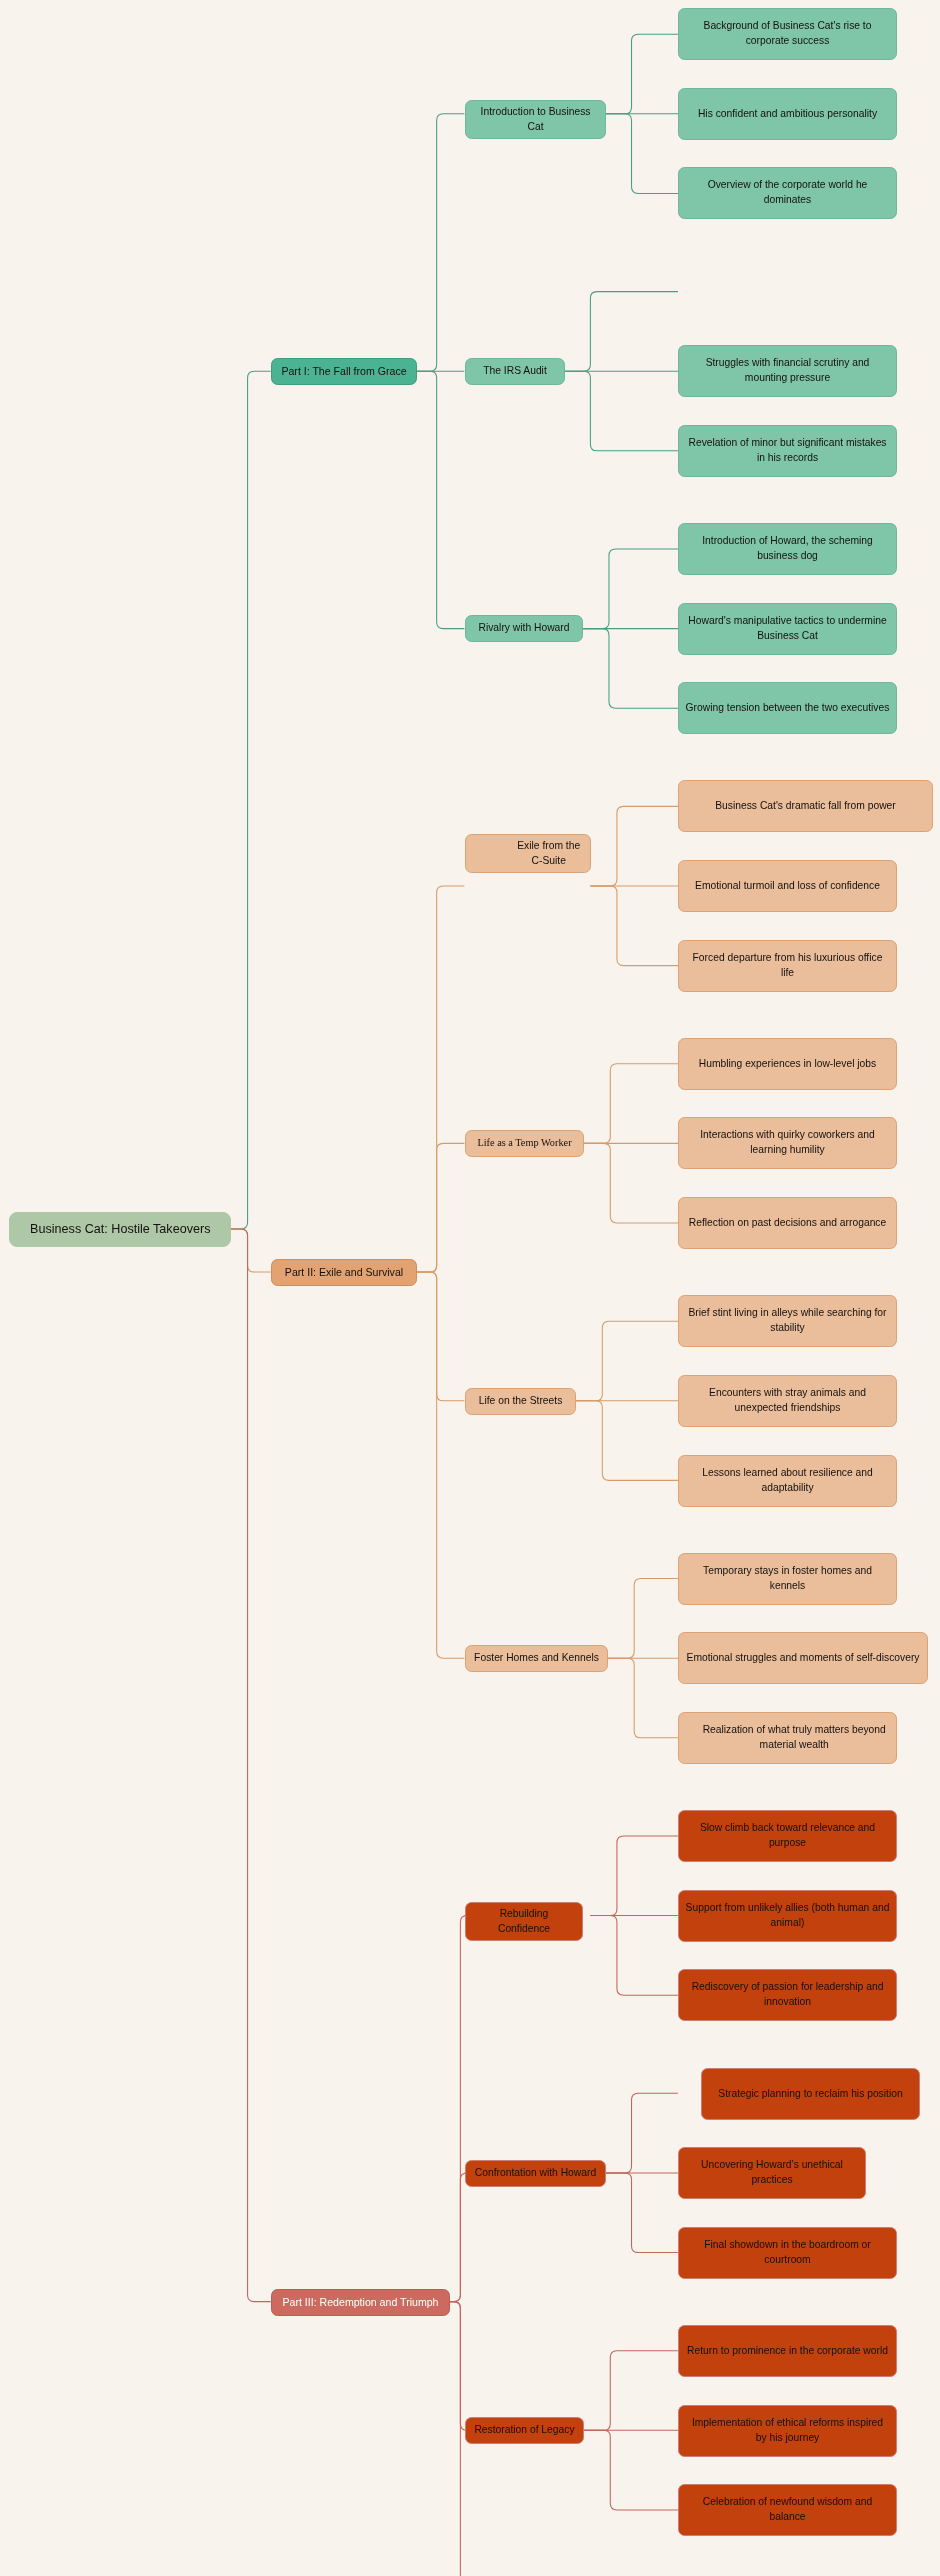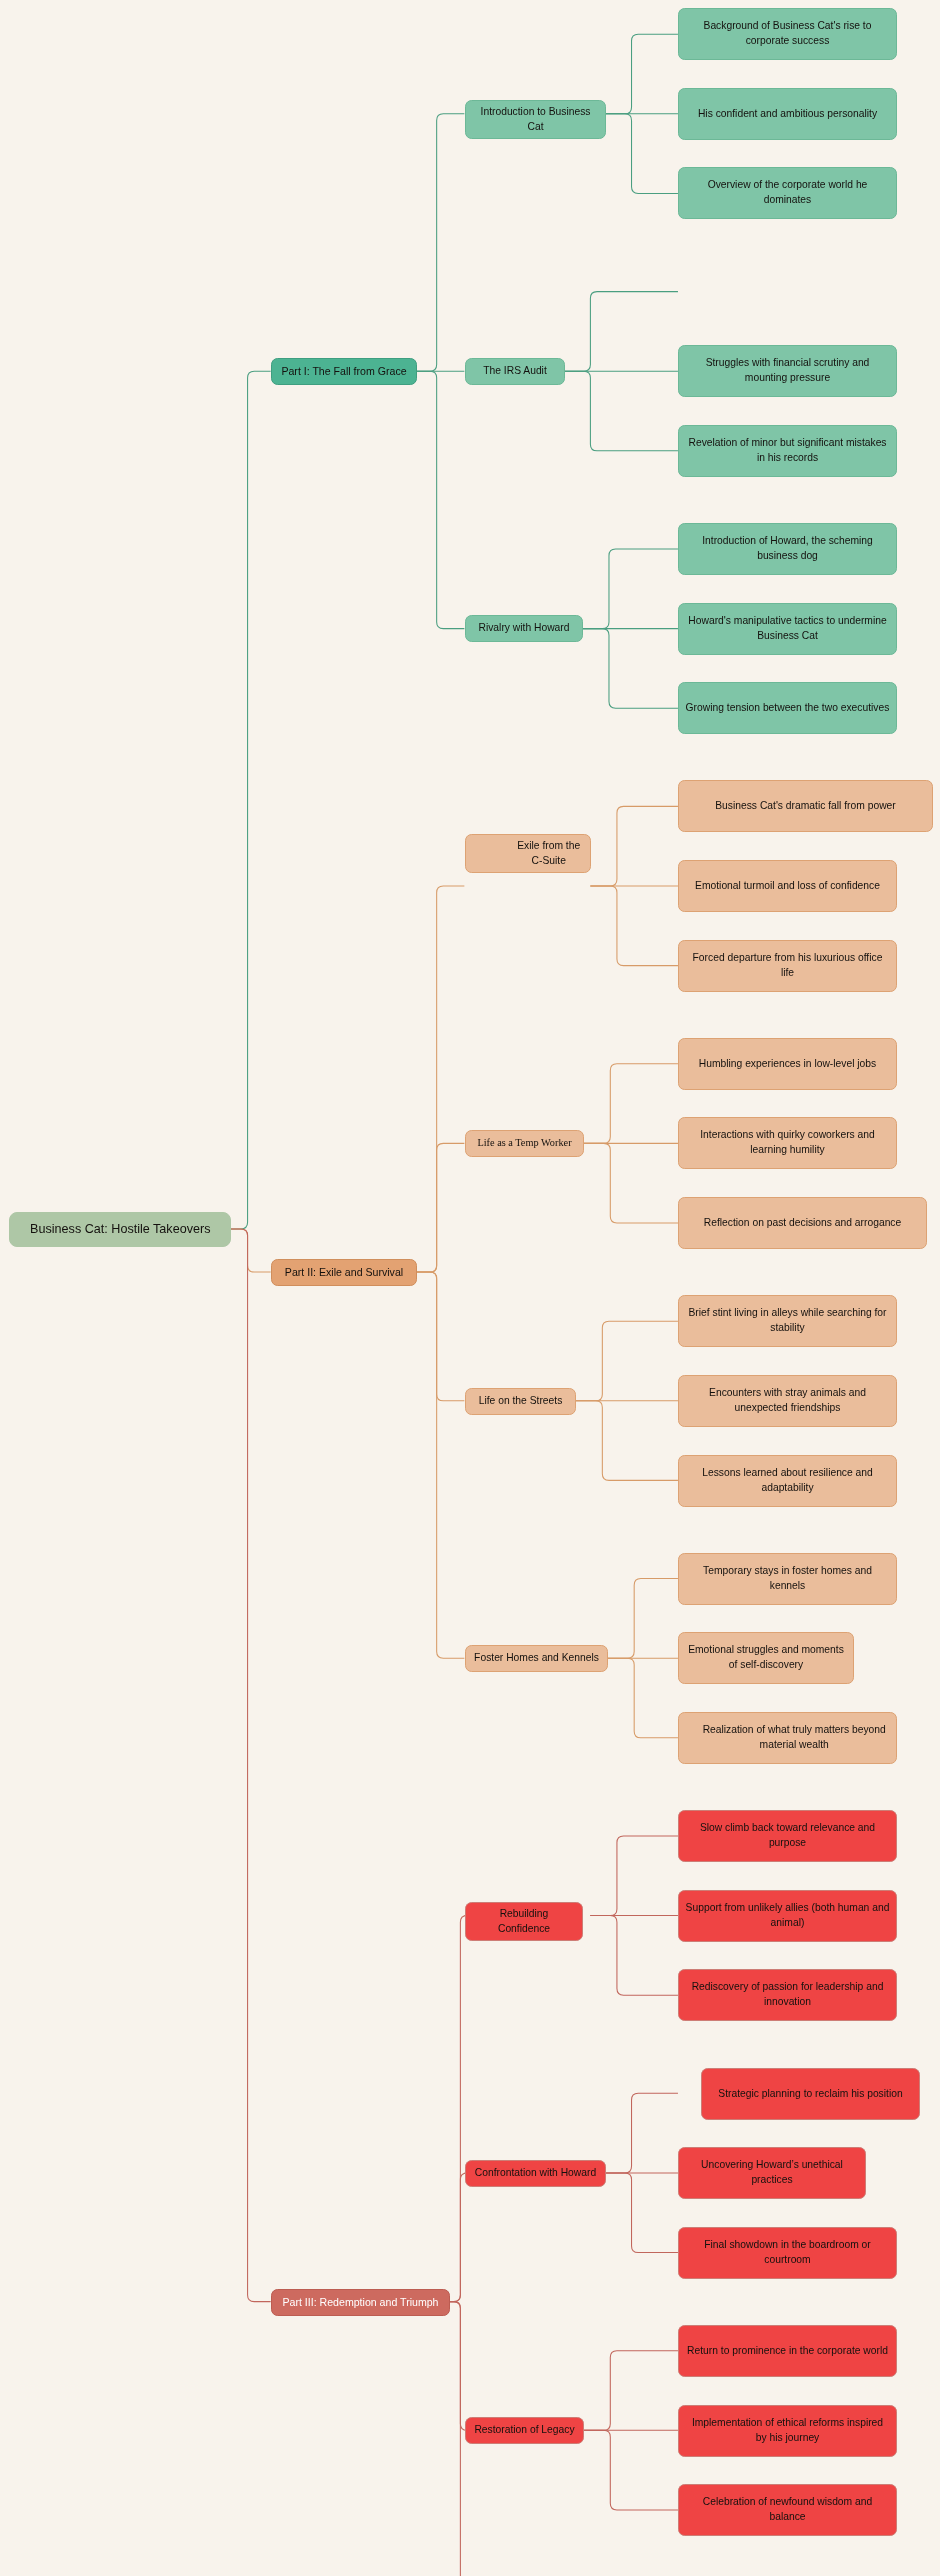--- a/index.html
+++ b/index.html
@@ -65,21 +65,21 @@
     font-size: 10.3px;
   }
   
   .n-p3 {
     background: #cd6a5f;
     border: 0.7px solid #bc5c51;
     color: #ffffff;
     font-size: 10.6px;
   }
   .n-r2, .n-r3 {
-    background: #ef4444;
+    background: #c2410c;
     border: 0.7px solid #cd7d76;
     font-size: 10.3px;
   }
 </style>
 </head>
 <body>
 
 <div id="canvas">
   <svg id="edges" viewBox="0 0 1417 3882" xmlns="http://www.w3.org/2000/svg">
       <path d="M 348 1852 L 363.2 1852 Q 373.2 1852 373.2 1842 L 373.2 569 Q 373.2 559 383.2 559 L 408 559" fill="none" stroke="#4a9e80" stroke-width="1.6"></path>
@@ -144,28 +144,28 @@
     <div class="node n-g3" style="left: 678px; top: 603px; width: 219px; min-height: 52px;">Howard's manipulative tactics to undermine Business Cat</div>
     <div class="node n-g3" style="left: 678px; top: 682px; width: 219px; min-height: 52px;">Growing tension between the two executives</div>
     <div class="node n-p2" style="left: 271px; top: 1259px; width: 146px; min-height: 26.5px;">Part II: Exile and Survival</div>
     <div class="node n-o2" style="left: 465px; top: 834px; width: 126px; min-height: 26.5px; padding-left: 48px;">Exile from the C-Suite</div>
     <div class="node n-o3" style="left: 678px; top: 780px; width: 255px; min-height: 52px;">Business Cat's dramatic fall from power</div>
     <div class="node n-o3" style="left: 678px; top: 860px; width: 219px; min-height: 52px;">Emotional turmoil and loss of confidence</div>
     <div class="node n-o3" style="left: 678px; top: 940px; width: 219px; min-height: 52px;">Forced departure from his luxurious office life</div>
     <div class="node n-o2" style="left: 465px; top: 1130px; width: 119px; min-height: 26.5px; font-family: Liberation Serif, serif;">Life as a Temp Worker</div>
     <div class="node n-o3" style="left: 678px; top: 1038px; width: 219px; min-height: 52px;">Humbling experiences in low-level jobs</div>
     <div class="node n-o3" style="left: 678px; top: 1117px; width: 219px; min-height: 52px;">Interactions with quirky coworkers and learning humility</div>
-    <div class="node n-o3" style="left: 678px; top: 1197px; width: 249px; min-height: 52px;">Reflection on past decisions and arrogance</div>
+    <div class="node n-o3" style="left: 678px; top: 1197px; width: 219px; min-height: 52px;">Reflection on past decisions and arrogance</div>
     <div class="node n-o2" style="left: 465px; top: 1388px; width: 111px; min-height: 26.5px;">Life on the Streets</div>
     <div class="node n-o3" style="left: 678px; top: 1295px; width: 219px; min-height: 52px;">Brief stint living in alleys while searching for stability</div>
     <div class="node n-o3" style="left: 678px; top: 1375px; width: 219px; min-height: 52px;">Encounters with stray animals and unexpected friendships</div>
     <div class="node n-o3" style="left: 678px; top: 1455px; width: 219px; min-height: 52px;">Lessons learned about resilience and adaptability</div>
     <div class="node n-o2" style="left: 465px; top: 1645px; width: 143px; min-height: 26.5px;">Foster Homes and Kennels</div>
     <div class="node n-o3" style="left: 678px; top: 1553px; width: 219px; min-height: 52px;">Temporary stays in foster homes and kennels</div>
-    <div class="node n-o3" style="left: 678px; top: 1632px; width: 176px; min-height: 52px;">Emotional struggles and moments of self-discovery</div>
+    <div class="node n-o3" style="left: 678px; top: 1632px; width: 250px; min-height: 52px;">Emotional struggles and moments of self-discovery</div>
     <div class="node n-o3" style="left: 678px; top: 1712px; width: 219px; min-height: 52px; padding-left: 20px;">Realization of what truly matters beyond material wealth</div>
     <div class="node n-p3" style="left: 271px; top: 2289px; width: 179px; min-height: 26.5px;">Part III: Redemption and Triumph</div>
     <div class="node n-r2" style="left: 465px; top: 1902px; width: 118px; min-height: 26.5px;">Rebuilding Confidence</div>
     <div class="node n-r3" style="left: 678px; top: 1810px; width: 219px; min-height: 52px;">Slow climb back toward relevance and purpose</div>
     <div class="node n-r3" style="left: 678px; top: 1890px; width: 219px; min-height: 52px;">Support from unlikely allies (both human and animal)</div>
     <div class="node n-r3" style="left: 678px; top: 1969px; width: 219px; min-height: 52px;">Rediscovery of passion for leadership and innovation</div>
     <div class="node n-r2" style="left: 465px; top: 2160px; width: 141px; min-height: 26.5px;">Confrontation with Howard</div>
     <div class="node n-r3" style="left: 678px; top: 2068px; width: 219px; min-height: 52px; margin-left: 23px;">Strategic planning to reclaim his position</div>
     <div class="node n-r3" style="left: 678px; top: 2147px; width: 188px; min-height: 52px;">Uncovering Howard’s unethical practices</div>
     <div class="node n-r3" style="left: 678px; top: 2227px; width: 219px; min-height: 52px;">Final showdown in the boardroom or courtroom</div>

